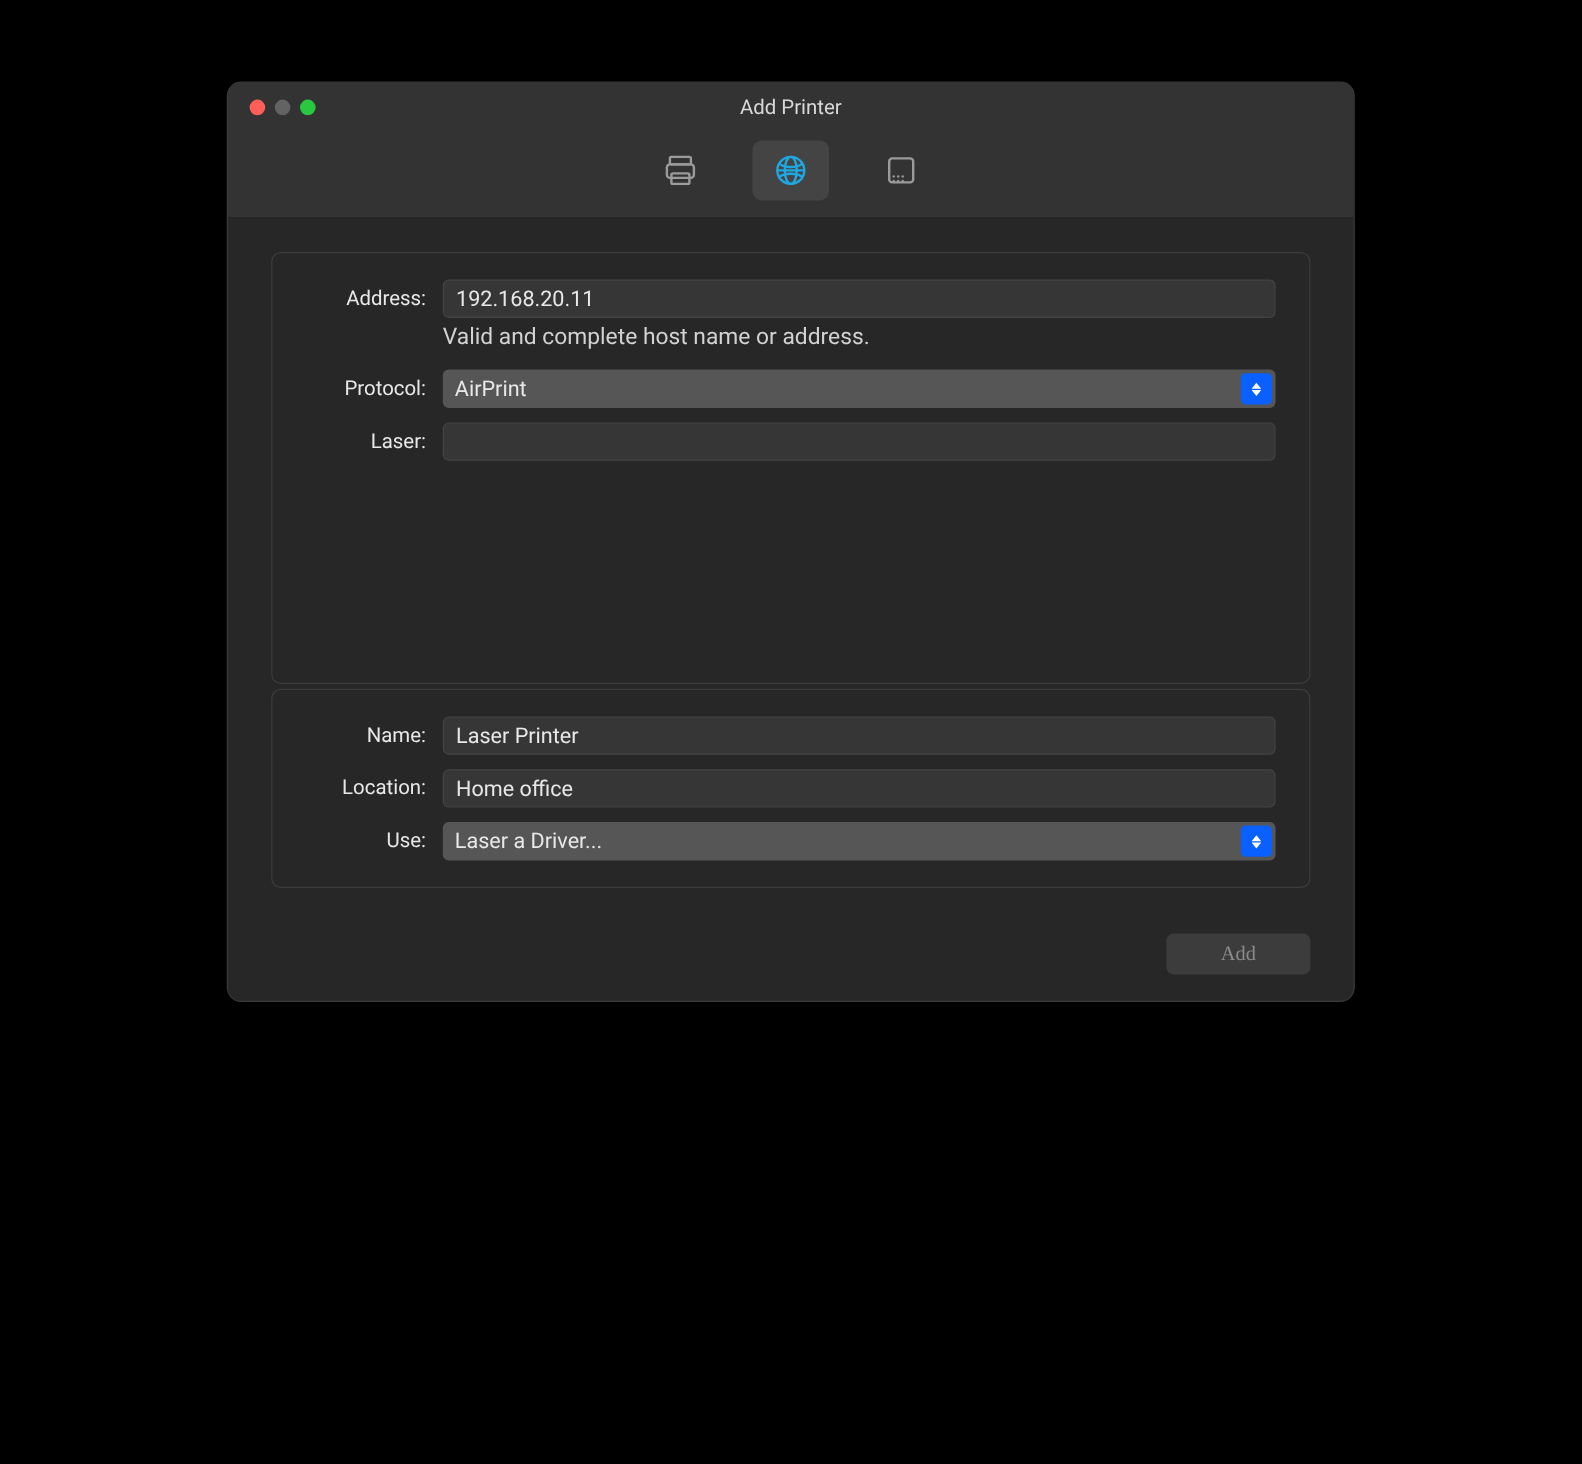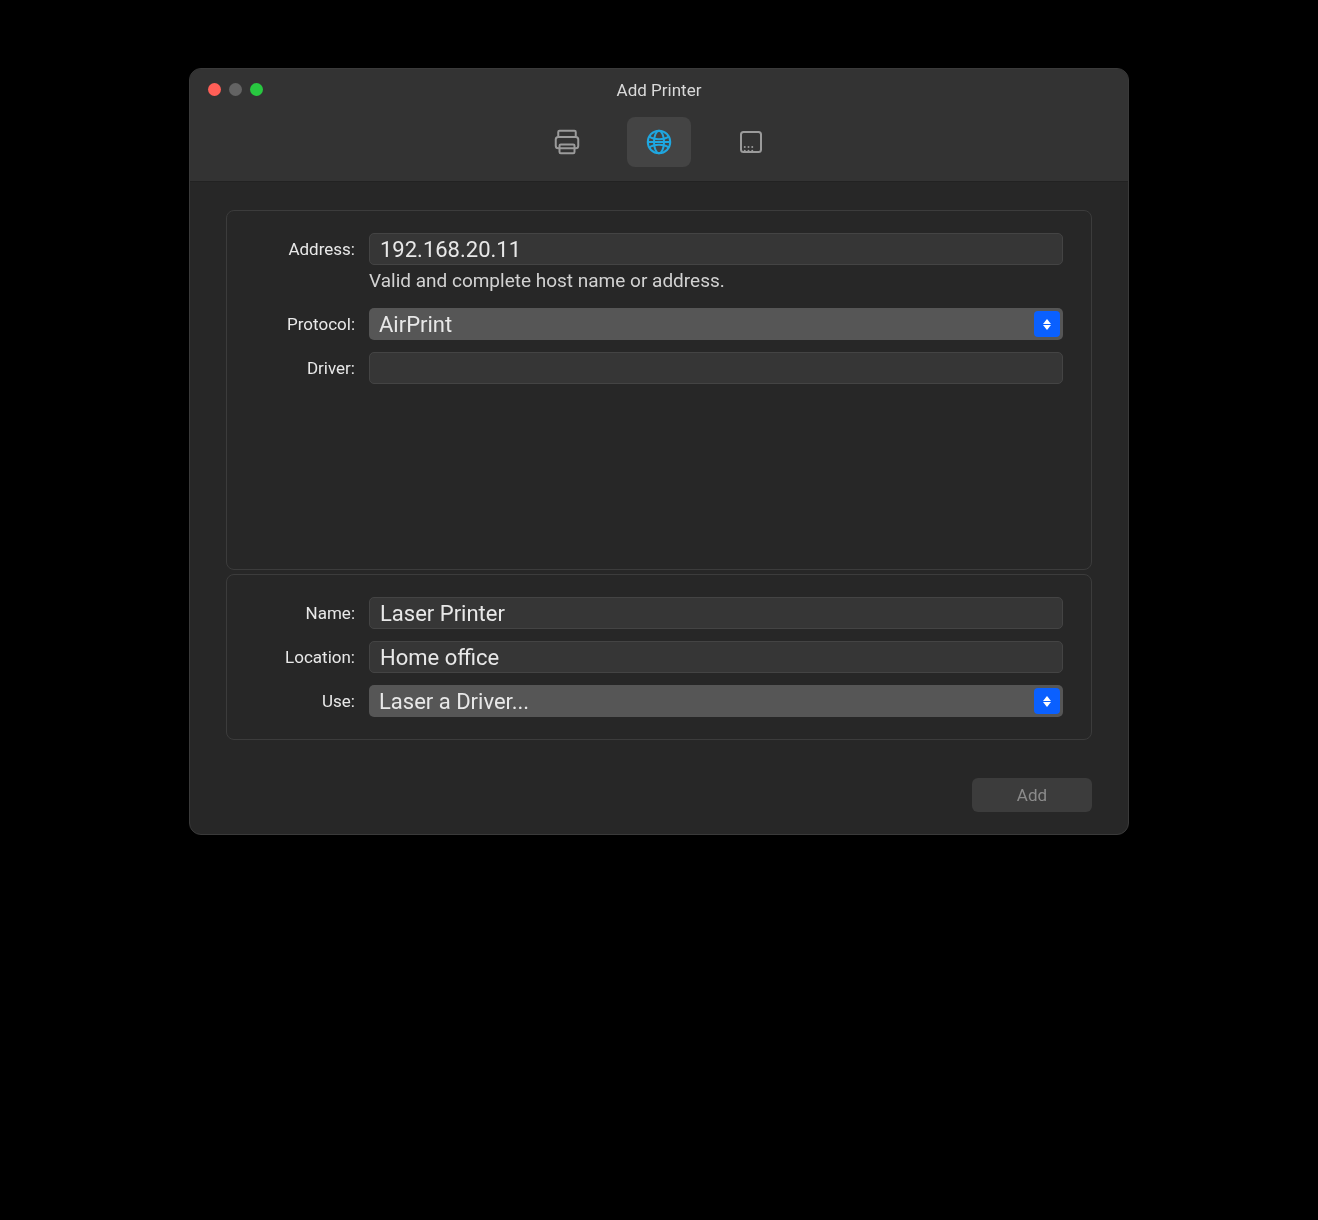--- a/index.html
+++ b/index.html
@@ -107,21 +107,21 @@
       color: #e8e8e8;
       font-size: 17px;
     }
     .form-field {
       flex: 1;
       height: 32px;
       background: #363636;
       border: 1px solid #444;
       border-radius: 5px;
       color: #e8e8e8;
-      font-size: 22px;
+      font-size: 18px;
       padding: 0 10px;
       outline: none;
       display: flex;
       align-items: center;
     }
     .form-field.select {
       background: #565656;
       position: relative;
       border: none;
     }
@@ -163,20 +163,21 @@
     }
     .add-btn {
       width: 120px;
       height: 34px;
       background: #3c3c3c;
       border: none;
       border-radius: 6px;
       color: #8b8b8b;
       font-size: 17px;
       cursor: default;
+      font-family: Liberation Serif, serif;
     }
   </style>
 </head>
 <body>
 
 <div class="window">
   <div class="titlebar">
     <div class="traffic-row">
       <div class="traffic-lights">
         <div class="traffic-light tl-close"></div>
@@ -227,21 +228,21 @@
 
       <div class="form-row">
         <div class="form-label">Protocol:</div>
         <div class="form-field select">
           <span>AirPrint</span>
           <span class="select-arrows"></span>
         </div>
       </div>
 
       <div class="form-row">
-        <div class="form-label">Driver:</div>
+        <div class="form-label">Laser:</div>
         <input class="form-field" type="text" value="" style="">
       </div>
     </div>
 
     <div class="panel">
       <div class="form-row">
         <div class="form-label">Name:</div>
         <input class="form-field" type="text" value="Laser Printer" style="">
       </div>
       <div class="form-row">

